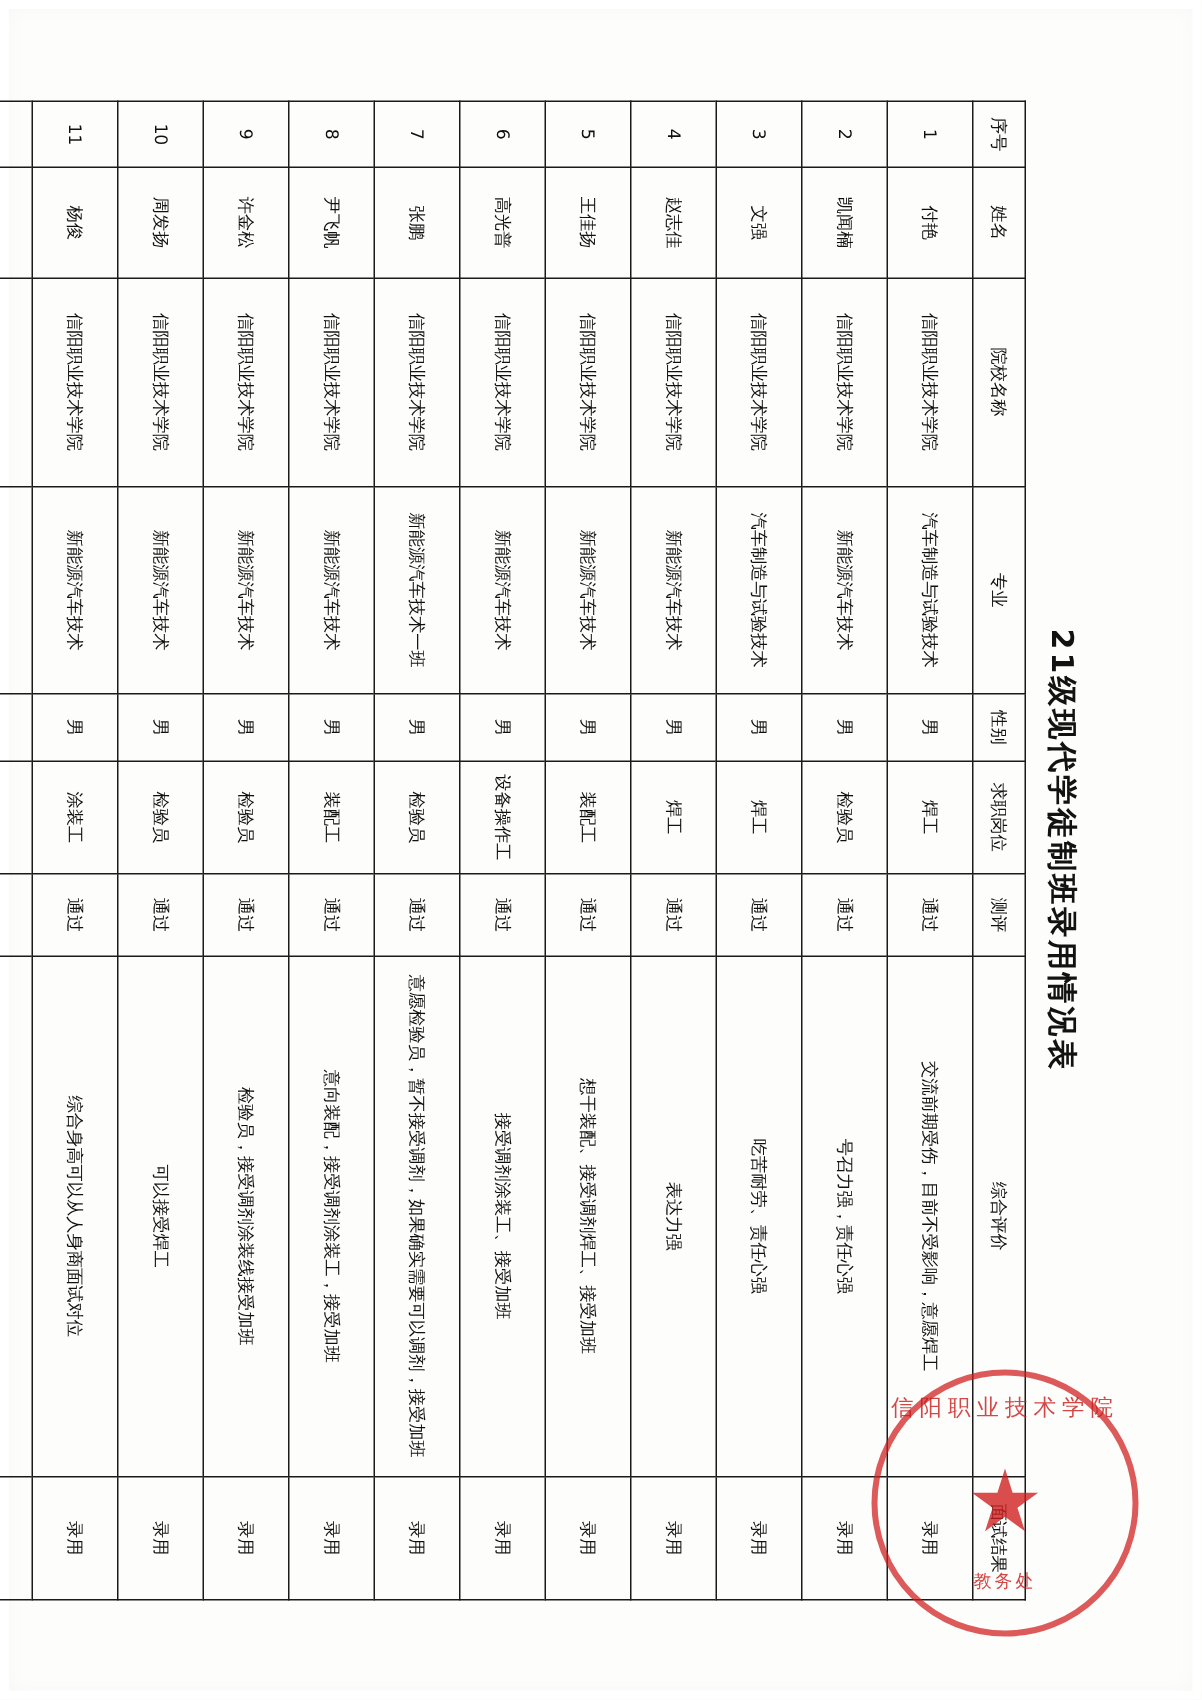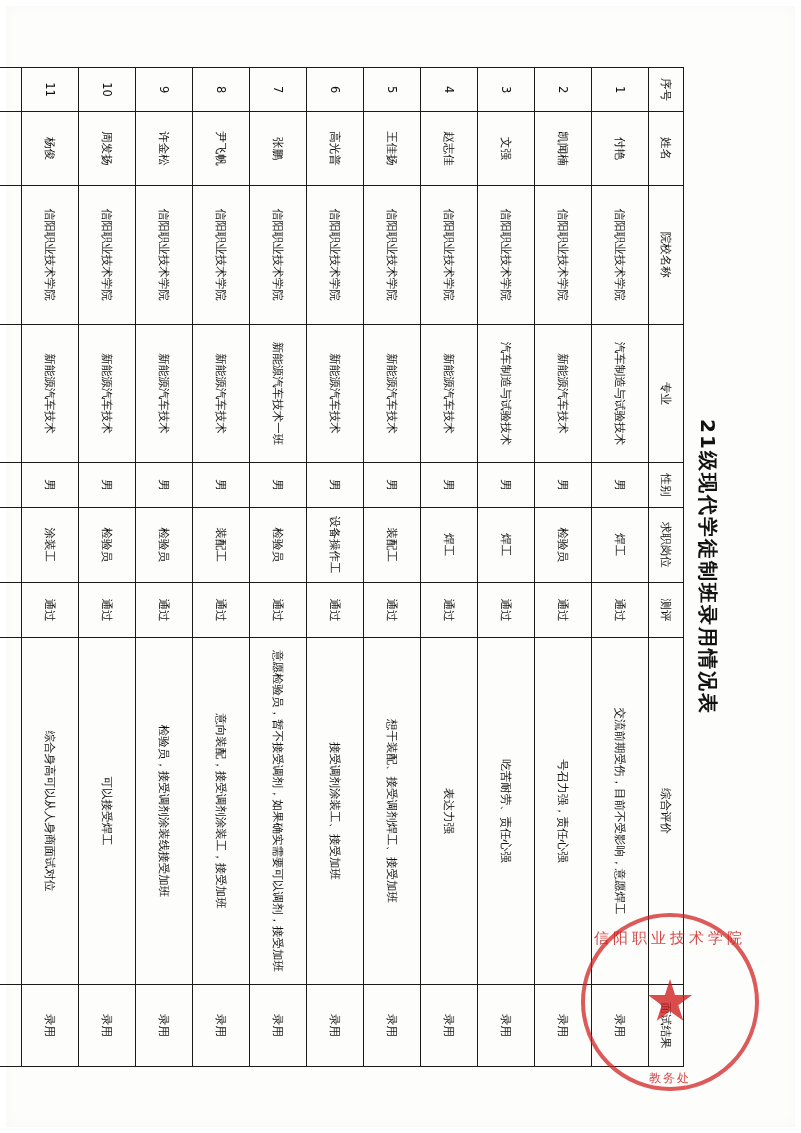--- a/index.html
+++ b/index.html
@@ -126,21 +126,21 @@
     position: absolute;
     left: 0;
     width: 100%;
     text-align: center;
     color: rgba(200, 26, 26, 0.80);
     font-size: 15px;
     letter-spacing: 4px;
     font-family: "DejaVu Sans", "Liberation Sans", sans-serif;
   }
   #seal .seal-top { top: 16px; }
-  #seal .seal-bottom { bottom: 4px; font-size: 12px; letter-spacing: 2px; }
+  #seal .seal-bottom { bottom: 28px; font-size: 12px; letter-spacing: 2px; }
 </style>
 </head>
 <body>
 
 <div id="page">
 
   <div id="doc">
 
     <h1 id="title">21级现代学徒制班录用情况表</h1>
 

